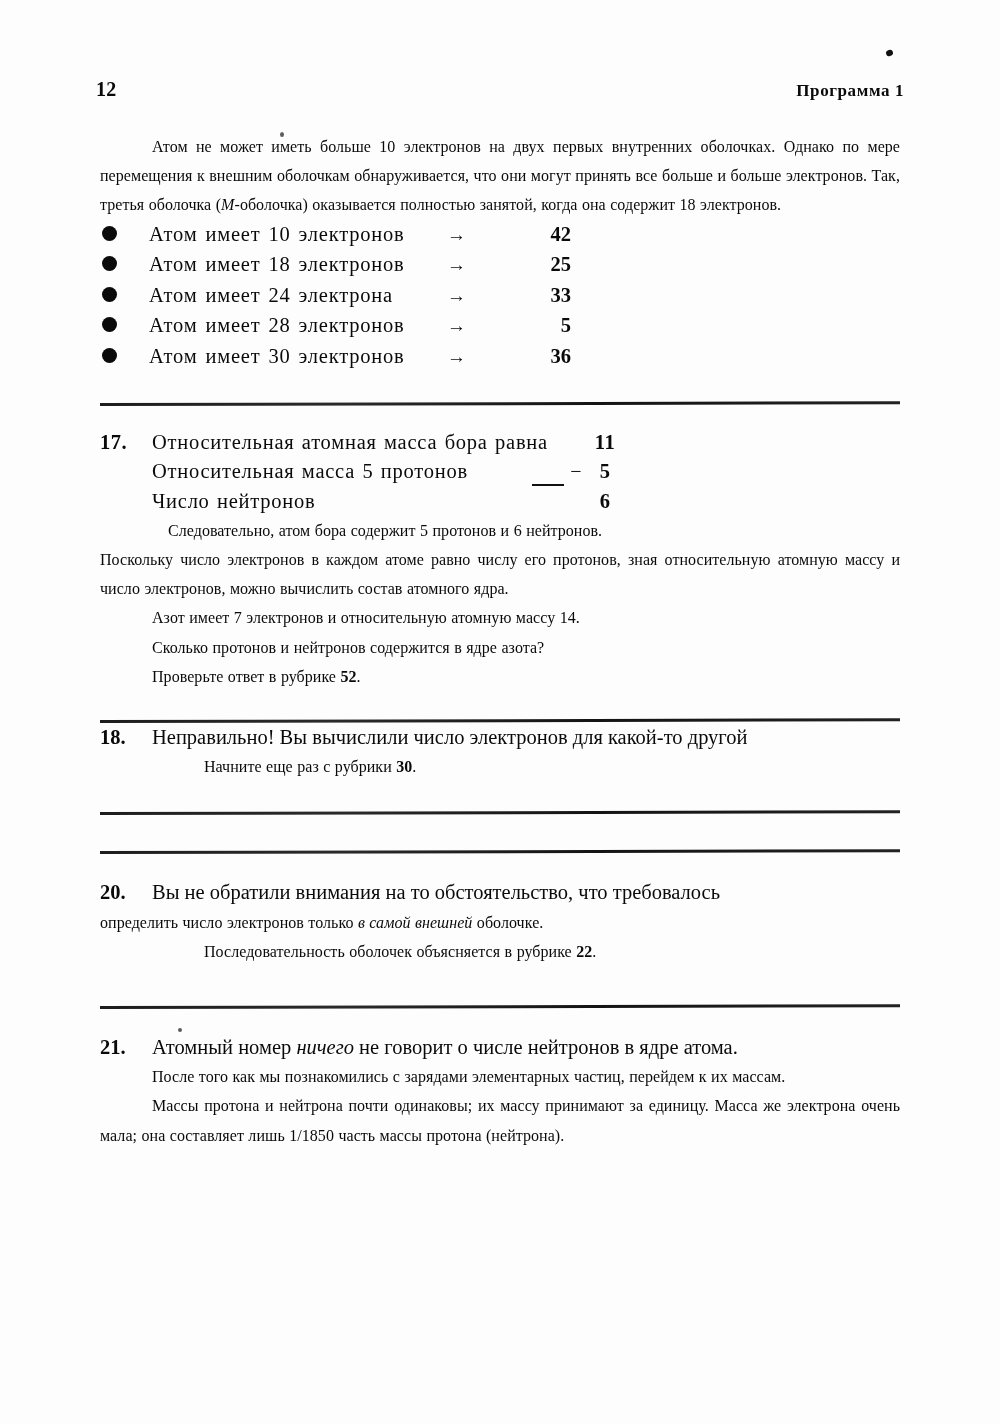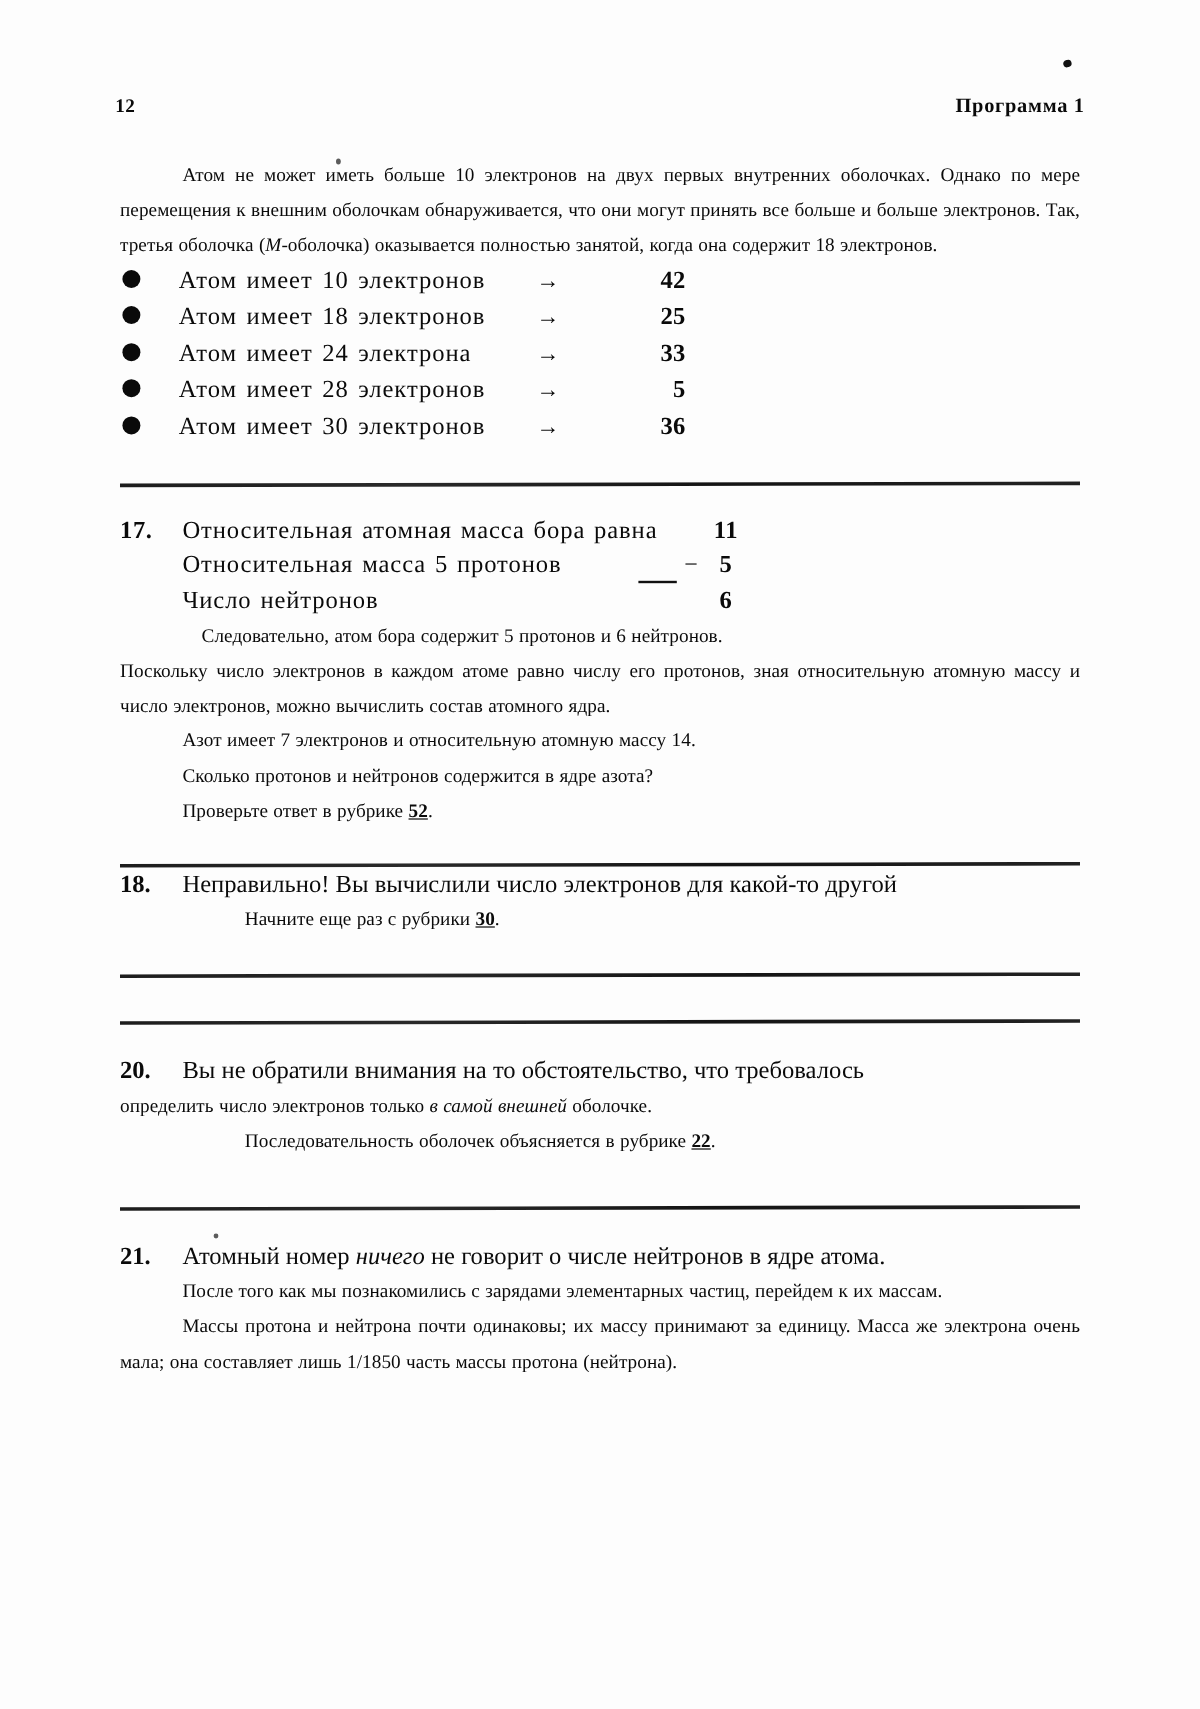--- a/index.html
+++ b/index.html
@@ -26,21 +26,21 @@
     left: 96px;
     right: 96px;
     height: 26px;
     display: flex;
     justify-content: space-between;
     align-items: baseline;
     font-weight: 700;
     font-size: 19px;
     letter-spacing: 0.3px;
   }
-  .runhead .folio { font-size: 16px; }
+  .runhead .folio { font-size: 20px; }
   .runhead .title { font-size: 17px; letter-spacing: 0.6px; }
 
   .speck {
     position: absolute;
     left: 886px;
     top: 50px;
     width: 7px;
     height: 6px;
     background: #111;
     border-radius: 55% 45% 50% 50%;
@@ -138,21 +138,21 @@
     font-weight: 700;
     font-size: 20.5px;
   }
   .sec .firstline .ftext {
     flex: 1 1 auto;
     text-align: left;
   }
   .sec .body { margin-top: 0; }
   .sec .body p.para { text-indent: 0; }
 
-  b, strong { font-weight: 700; text-decoration: underline; }
+  b, strong { font-weight: 700; }
   i, em { font-style: italic; }
 
   
   .calc {
     position: relative;
     margin-top: 1px;
   }
   .calc .row {
     display: flex;
     align-items: baseline;

